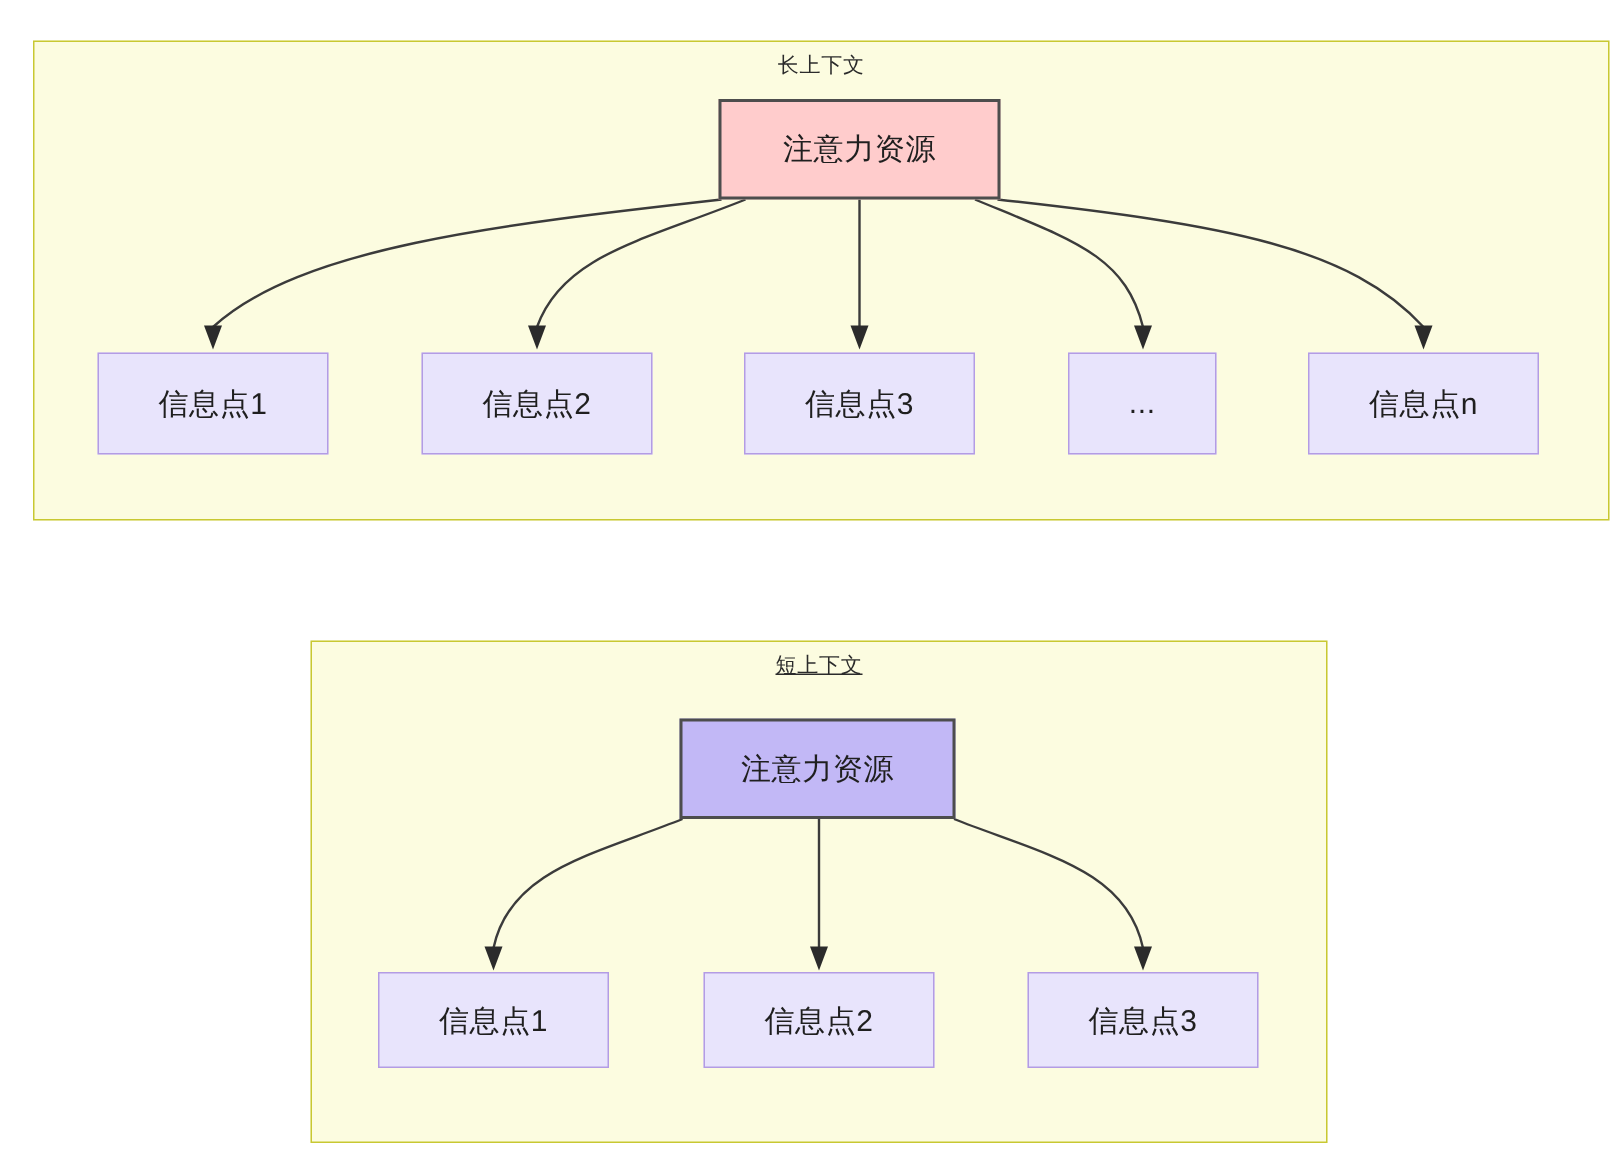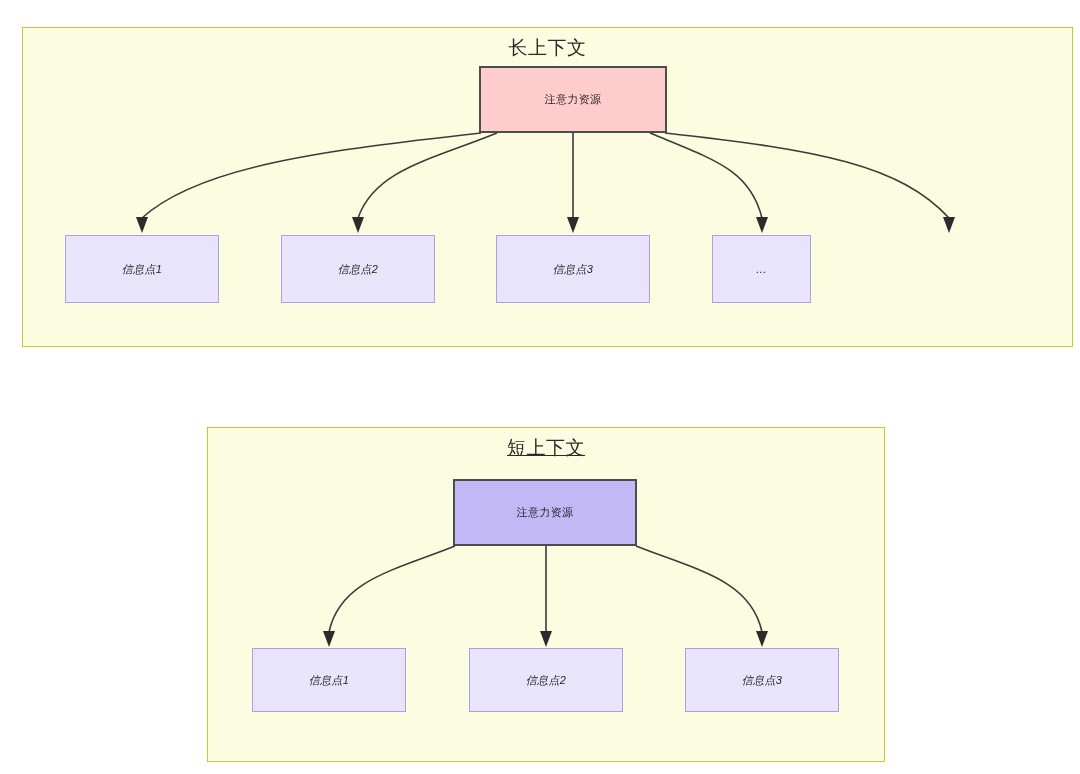--- a/index.html
+++ b/index.html
@@ -23,48 +23,47 @@
   .group-box {
     position: absolute;
     background: #fcfce0;
     border: 1px solid #c8c832;
     box-sizing: border-box;
   }
   .group-title {
     position: absolute;
     width: 100%;
     text-align: center;
-    font-size: 19px;
+    font-size: 14px;
     color: #2b2b2b;
     letter-spacing: 0.5px;
     white-space: nowrap;
   }
   .node {
     position: absolute;
     box-sizing: border-box;
     display: flex;
     align-items: center;
     justify-content: center;
-    font-size: 11px;
+    font-size: 20px;
     color: #1f1f1f;
     letter-spacing: 0.4px;
     white-space: nowrap;
   }
   .node-attention-long {
     background: #ffcccc;
     border: 2px solid #4d4d4d;
   }
   .node-attention-short {
     background: #c2b8f6;
     border: 2px solid #4d4d4d;
   }
   .node-info {
     background: #e8e4fc;
     border: 1.6px solid #b39ce4;
-    font-style: italic;
   }
   .edge-layer {
     position: absolute;
     left: 0;
     top: 0;
     width: 1080px;
     height: 774px;
     pointer-events: none;
     overflow: visible;
   }
@@ -118,20 +117,23 @@
   </div>
 
   <div class="node node-info" style="left:496px; top:235px; width:154px; height:68px;">
     <span>信息点3</span>
   </div>
 
   <div class="node node-info" style="left:712px; top:235px; width:99px; height:68px;">
     <span>...</span>
   </div>
 
+  <div class="node node-info" style="left:872px; top:235px; width:154px; height:68px;">
+    <span>信息点n</span>
+  </div>
 
   <div class="group-box" style="left:207px; top:427px; width:678px; height:335px;">
     <div class="group-title" style="top:7px;text-decoration:underline;">短上下文</div>
   </div>
 
   <svg class="edge-layer" viewBox="0 0 1080 774">
 
     <path class="edge-path" d="M 455,546 C 395,570 340,580 329,632"></path>
     <polygon class="arrow-head" points="329,647 323,631 335,631"></polygon>
 

